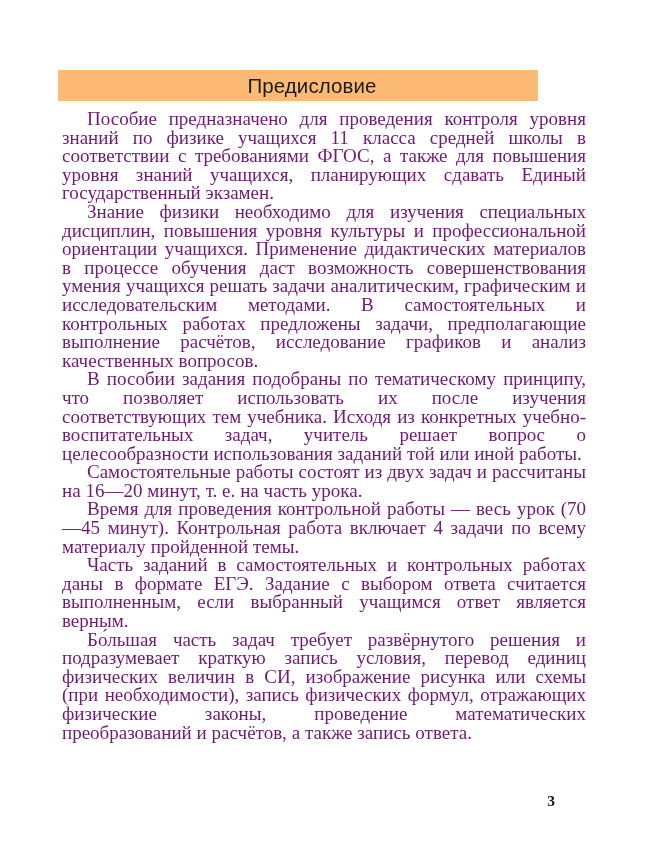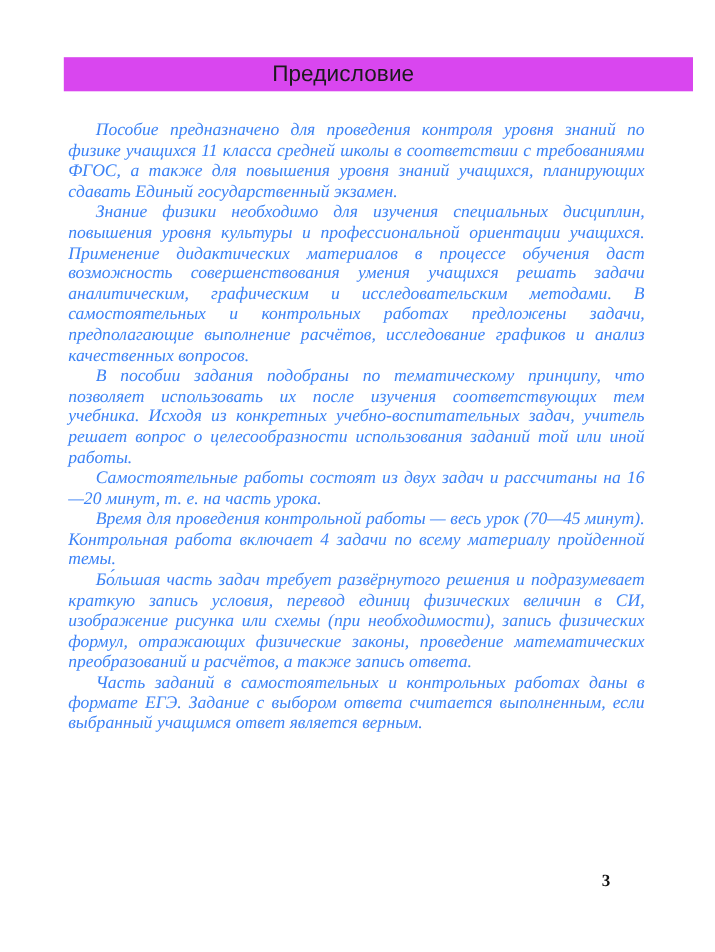--- a/index.html
+++ b/index.html
@@ -22,24 +22,24 @@
     left: 0;
     width: 650px;
     height: 865px;
     background: #ffffff;
   }
 
   
   .heading-band {
     position: absolute;
     left: 58px;
-    top: 52px;
-    width: 572px;
+    top: 70px;
+    width: 480px;
     height: 31px;
-    background: #d946ef;
+    background: #fdba74;
   }
   .heading-title {
     position: absolute;
     left: 0;
     top: 0;
     width: 508px;
     height: 31px;
     line-height: 31px;
     text-align: center;
     font-family: "Liberation Sans", "DejaVu Sans", sans-serif;
@@ -54,26 +54,25 @@
     position: absolute;
     left: 62px;
     top: 110px;
     width: 524px;
   }
   .para {
     margin: 0;
     text-align: justify;
     text-justify: inter-word;
     text-indent: 25px;
-    font-size: 16px;
+    font-size: 19px;
     line-height: 18.6px;
-    color: #3b82f6;
+    color: #701a75;
     hyphens: manual;
     word-spacing: 0.1px;
-    font-style: italic;
   }
 
   
   .page-number {
     position: absolute;
     left: 540px;
     top: 792px;
     width: 22px;
     text-align: center;
     font-family: "Liberation Serif", "DejaVu Serif", serif;
@@ -90,19 +89,19 @@
   <div class="heading-band">
     <div class="heading-title">Предисловие</div>
   </div>
 
   <div class="body-column">
     <p class="para">Пособие предназначено для проведения контроля уровня знаний по физике учащихся 11 класса средней школы в соответствии с требованиями ФГОС, а также для повышения уровня знаний учащихся, планирующих сдавать Единый государственный экзамен.</p>
     <p class="para">Знание физики необходимо для изучения специальных дисциплин, повышения уровня культуры и профессиональной ориентации учащихся. Применение дидактических материалов в процессе обучения даст возможность совершенствования умения учащихся решать задачи аналитическим, графическим и исследовательским методами. В самостоятельных и контрольных работах предложены задачи, предполагающие выполнение расчётов, исследование графиков и анализ качественных вопросов.</p>
     <p class="para">В пособии задания подобраны по тематическому принципу, что позволяет использовать их после изучения соответствующих тем учебника. Исходя из конкретных учебно-воспитательных задач, учитель решает вопрос о целесообразности использования заданий той или иной работы.</p>
     <p class="para">Самостоятельные работы состоят из двух задач и рассчитаны на 16—20 минут, т. е. на часть урока.</p>
     <p class="para">Время для проведения контрольной работы — весь урок (70—45 минут). Контрольная работа включает 4 задачи по всему материалу пройденной темы.</p>
+    <p class="para">Часть заданий в самостоятельных и контрольных работах даны в формате ЕГЭ. Задание с выбором ответа считается выполненным, если выбранный учащимся ответ является верным.</p>
     <p class="para">Бо́льшая часть задач требует развёрнутого решения и подразумевает краткую запись условия, перевод единиц физических величин в СИ, изображение рисунка или схемы (при необходимости), запись физических формул, отражающих физические законы, проведение математических преобразований и расчётов, а также запись ответа.</p>
-    <p class="para">Часть заданий в самостоятельных и контрольных работах даны в формате ЕГЭ. Задание с выбором ответа считается выполненным, если выбранный учащимся ответ является верным.</p>
   </div>
 
   <div class="page-number">3</div>
 
 </div>
 
 </body></html>

